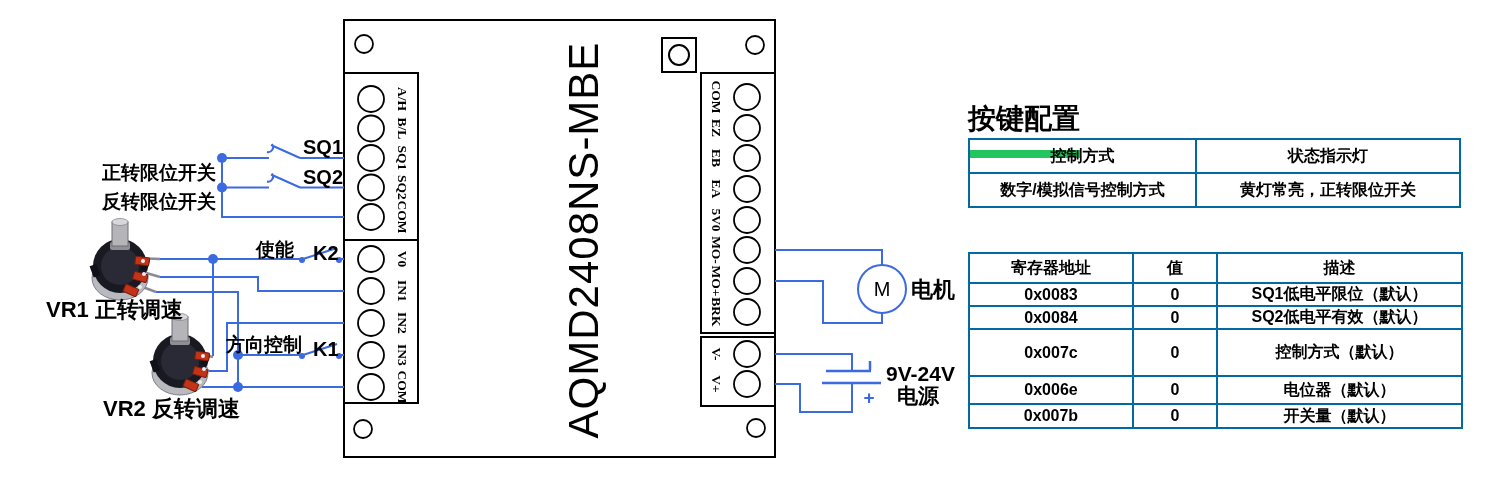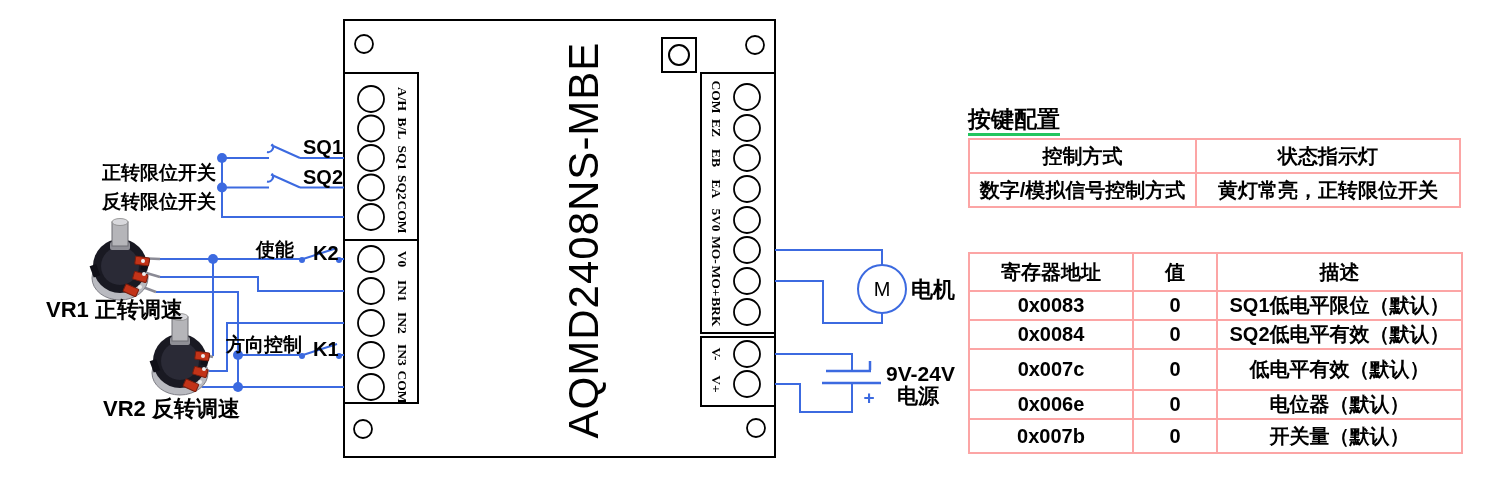--- a/index.html
+++ b/index.html
@@ -14,25 +14,25 @@
   .tlab{font:bold 13.5px "Liberation Serif",serif;fill:#000;}
   .clab{font:bold 19px "Liberation Sans",sans-serif;fill:#000;}
   .klab{font:bold 20px "Liberation Sans",sans-serif;fill:#000;}
   .vlab{font:bold 22px "Liberation Sans",sans-serif;fill:#000;}
   .model{font:normal 42px "Liberation Sans",sans-serif;fill:#000;letter-spacing:1px;}
   .pwr{font:bold 21px "Liberation Sans",sans-serif;fill:#000;}
   .plus{font:bold 19px "Liberation Sans",sans-serif;fill:#3c6ae0;}
   .mtxt{font:normal 20px "Liberation Sans",sans-serif;fill:#000;}
   
   .tblwrap{position:absolute;}
-  .tbltitle{font-size:23px;font-weight:bold;display:inline-block;
-            border-bottom:3px solid #22c55e;padding-bottom:1px;line-height:26px;}
+  .tbltitle{font-size:28px;font-weight:bold;display:inline-block;
+            border-bottom:8px solid #22c55e;padding-bottom:18px;line-height:26px;}
   table.cfg{border-collapse:collapse;table-layout:fixed;}
-  table.cfg td,table.cfg th{border:2px solid #fca5a5;text-align:center;vertical-align:middle;
-            font-size:20px;font-weight:bold;padding:0;white-space:nowrap;overflow:hidden;}
+  table.cfg td,table.cfg th{border:2px solid #0369a1;text-align:center;vertical-align:middle;
+            font-size:16px;font-weight:bold;padding:0;white-space:nowrap;overflow:hidden;}
 </style>
 </head>
 <body>
 
 <div id="stage">
 
   <svg width="960" height="484" viewBox="0 0 960 484" style="position:absolute;left:0;top:0;">
 
     <rect class="blk" x="344" y="20" width="431" height="437"></rect>
     <circle class="hole" cx="364" cy="44" r="9"></circle>
@@ -214,46 +214,46 @@
     </tr>
     <tr style="height:34px;">
       <td>数字/模拟信号控制方式</td>
       <td>黄灯常亮，正转限位开关</td>
     </tr>
   </tbody>
     </table>
 
   <table class="cfg" style="position:absolute;left:968px;top:252px;width:487px;">
     <tbody>
-        <tr style="height:38px;">
+        <tr style="height:30px;">
       <th style="width:162px;">寄存器地址</th>
       <th style="width:82px;">值</th>
       <th style="width:243px;">描述</th>
     </tr>
     <tr style="height:18px;">
       <td>0x0083</td>
       <td>0</td>
       <td>SQ1低电平限位（默认）</td>
     </tr>
     <tr style="height:18px;">
       <td>0x0084</td>
       <td>0</td>
       <td>SQ2低电平有效（默认）</td>
     </tr>
-    <tr style="height:41px;">
+    <tr style="height:47px;">
       <td>0x007c</td>
       <td>0</td>
-      <td>低电平有效（默认）</td>
+      <td>控制方式（默认）</td>
     </tr>
     <tr style="height:28px;">
       <td>0x006e</td>
       <td>0</td>
       <td>电位器（默认）</td>
     </tr>
-    <tr style="height:34px;">
+    <tr style="height:24px;">
       <td>0x007b</td>
       <td>0</td>
       <td>开关量（默认）</td>
     </tr>
   </tbody>
     </table>
 
 </div>
 
 </body></html>

